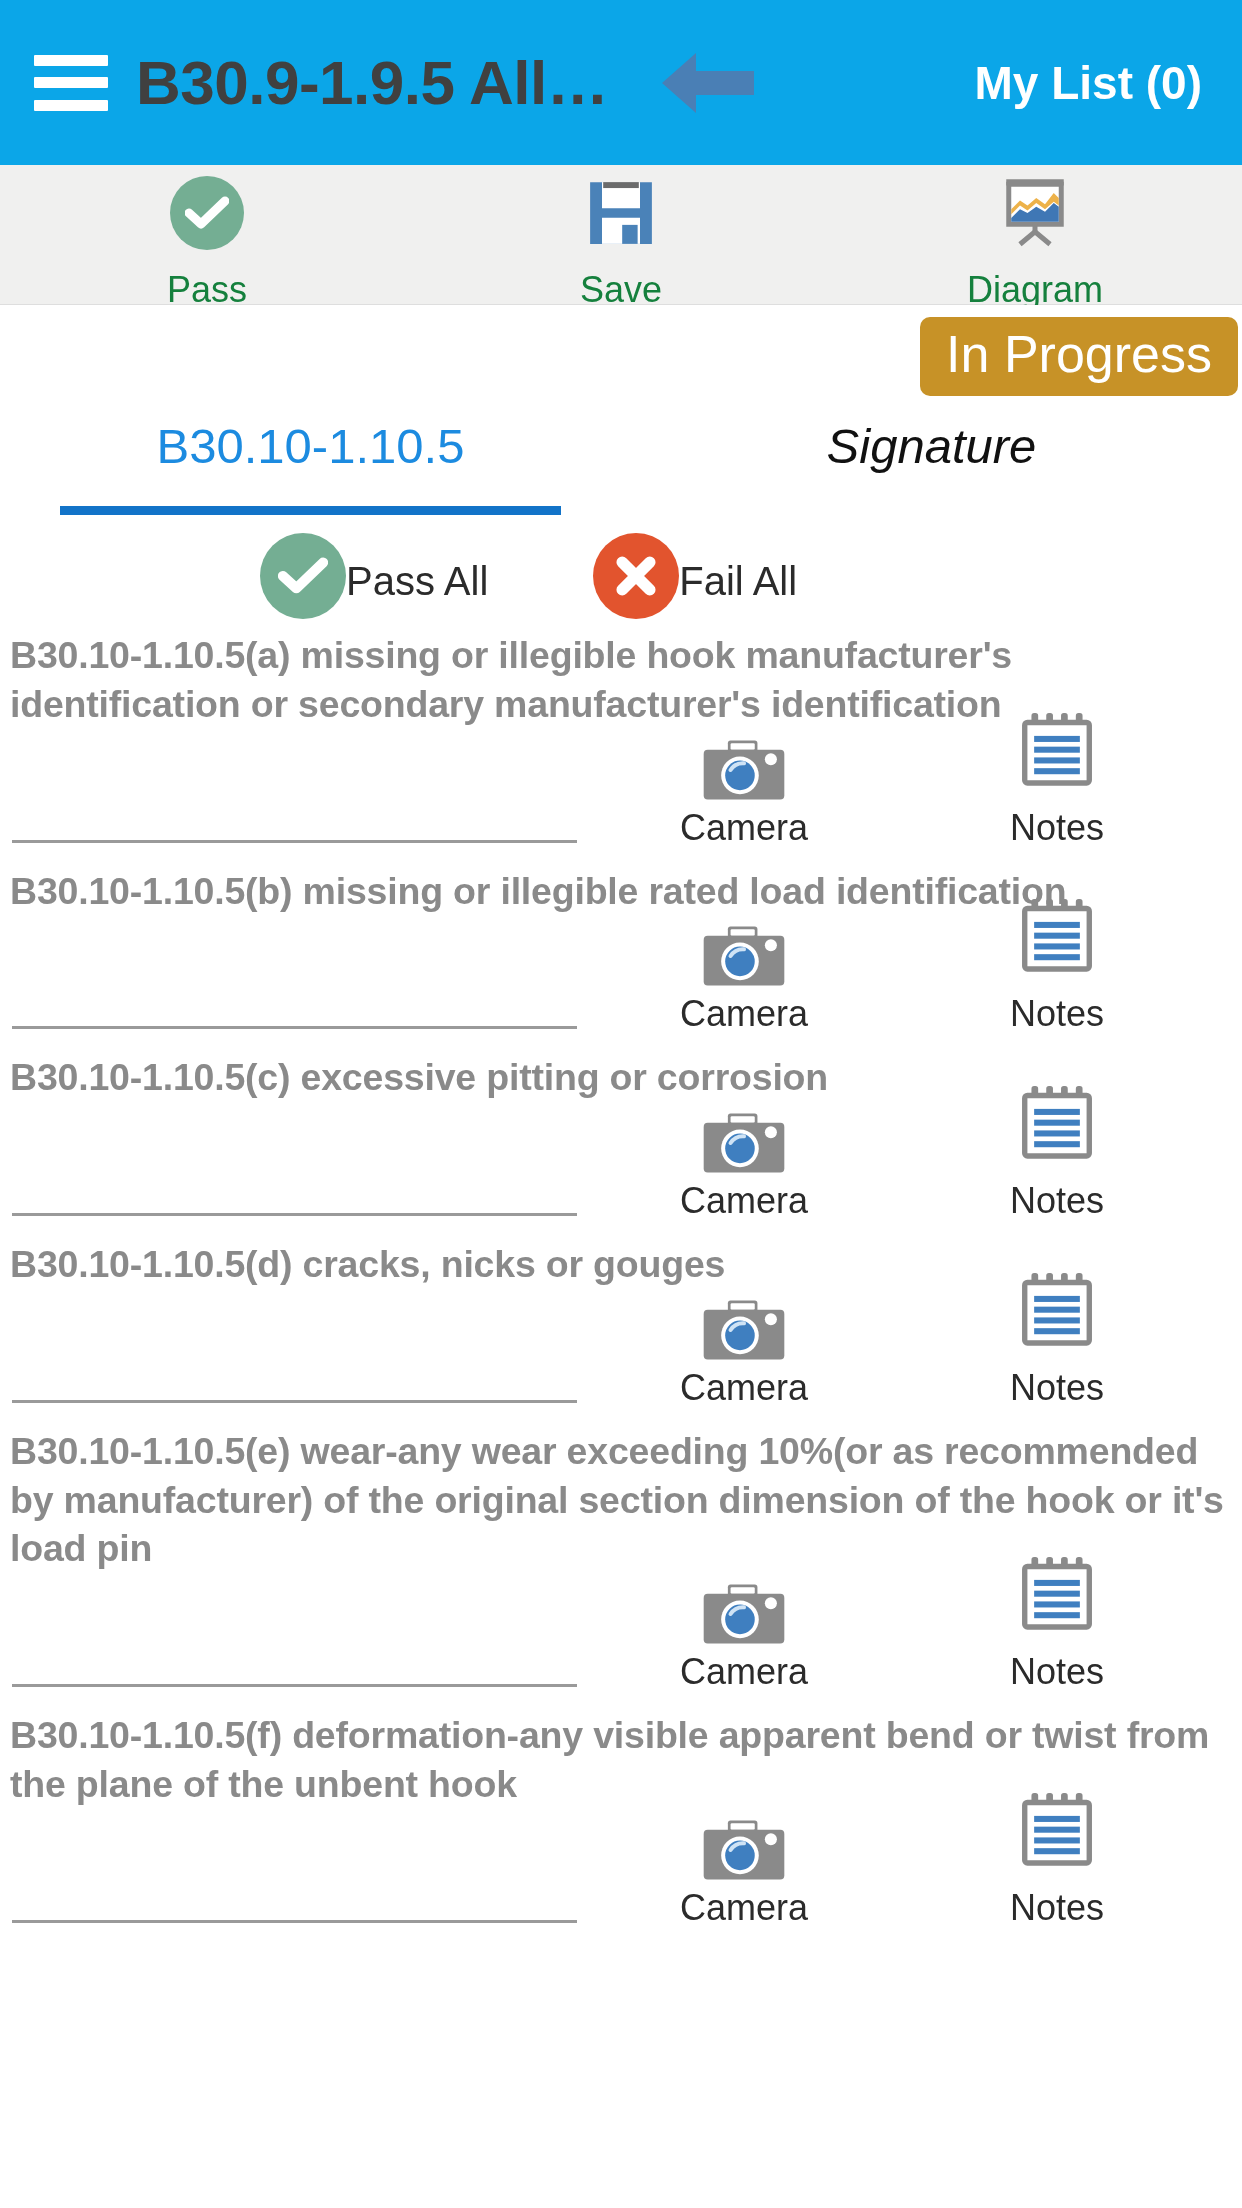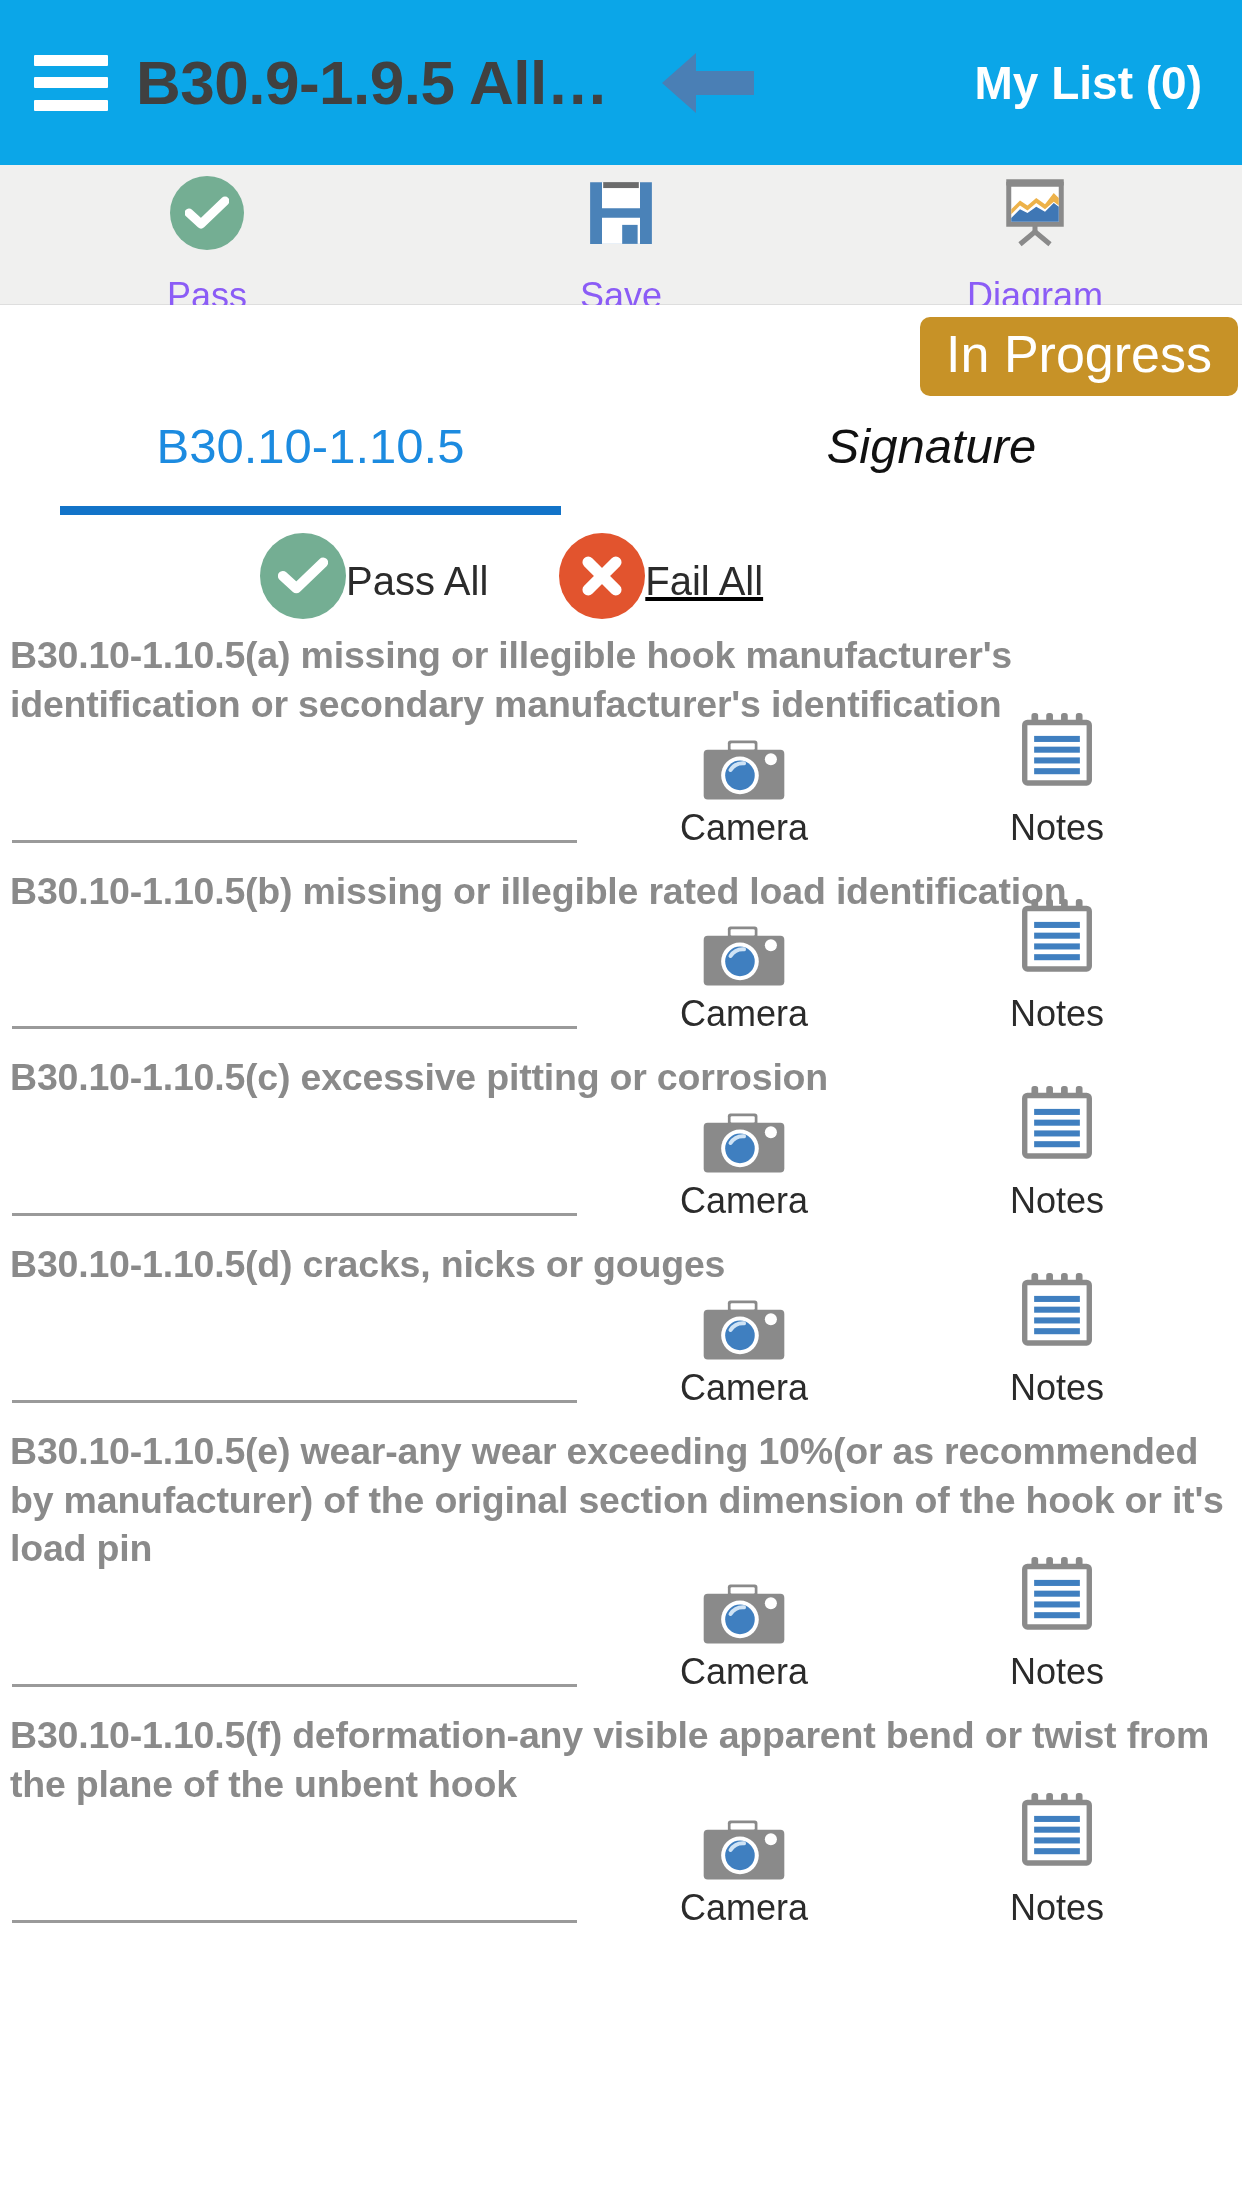--- a/index.html
+++ b/index.html
@@ -41,21 +41,21 @@
     height:140px; background:#F0F0EF;
     display:flex; align-items:flex-start;
     border-bottom:1px solid #dedede;
   }
   .tool{
     flex:1 1 0; display:flex; flex-direction:column; align-items:center;
     padding-top:10px; cursor:pointer;
   }
   .tool .tool-ico{ height:76px; display:flex; align-items:center; justify-content:center; }
   .tool .tool-label{
-    margin-top:24px; font-size:36px; color:#8b5cf6; font-weight:normal;
+    margin-top:18px; font-size:36px; color:#15803d; font-weight:normal;
   }
 
   .circ{ width:74px; height:74px; border-radius:50%; display:flex; align-items:center; justify-content:center; }
   .circ.green{ background:#74AE93; }
   .circ.red{ background:#E2542E; }
 
   
   .status-row{ height:95px; position:relative; background:#fff; }
   .status-badge{
     position:absolute; right:4px; top:12px;
@@ -81,21 +81,21 @@
   .tab.active .underline{ display:block; }
 
   
   .passfail{
     display:flex; padding:18px 0 4px 0; background:#fff;
   }
   .pf-btn{
     display:flex; flex-direction:row; align-items:center; cursor:pointer;
   }
   .pf-btn:nth-child(1){ margin-left:260px; }
-  .pf-btn:nth-child(2){ margin-left:71px;text-decoration:underline; }
+  .pf-btn:nth-child(2){ margin-left:105px; }
   .pf-btn .pf-label{ margin-top:10px; font-size:40px; color:#2b2b2b; }
   .circ-lg{ width:86px; height:86px; border-radius:50%; display:flex; align-items:center; justify-content:center; }
 
   
   .list{ background:#fff; padding:0; }
   .item{ padding:0 0 0 0; }
   .item-text{
     font-size:37.5px; font-weight:bold; color:#8a8a8a;
     line-height:1.30; padding:8px 10px 0 10px; letter-spacing:-0.2px;
   }

